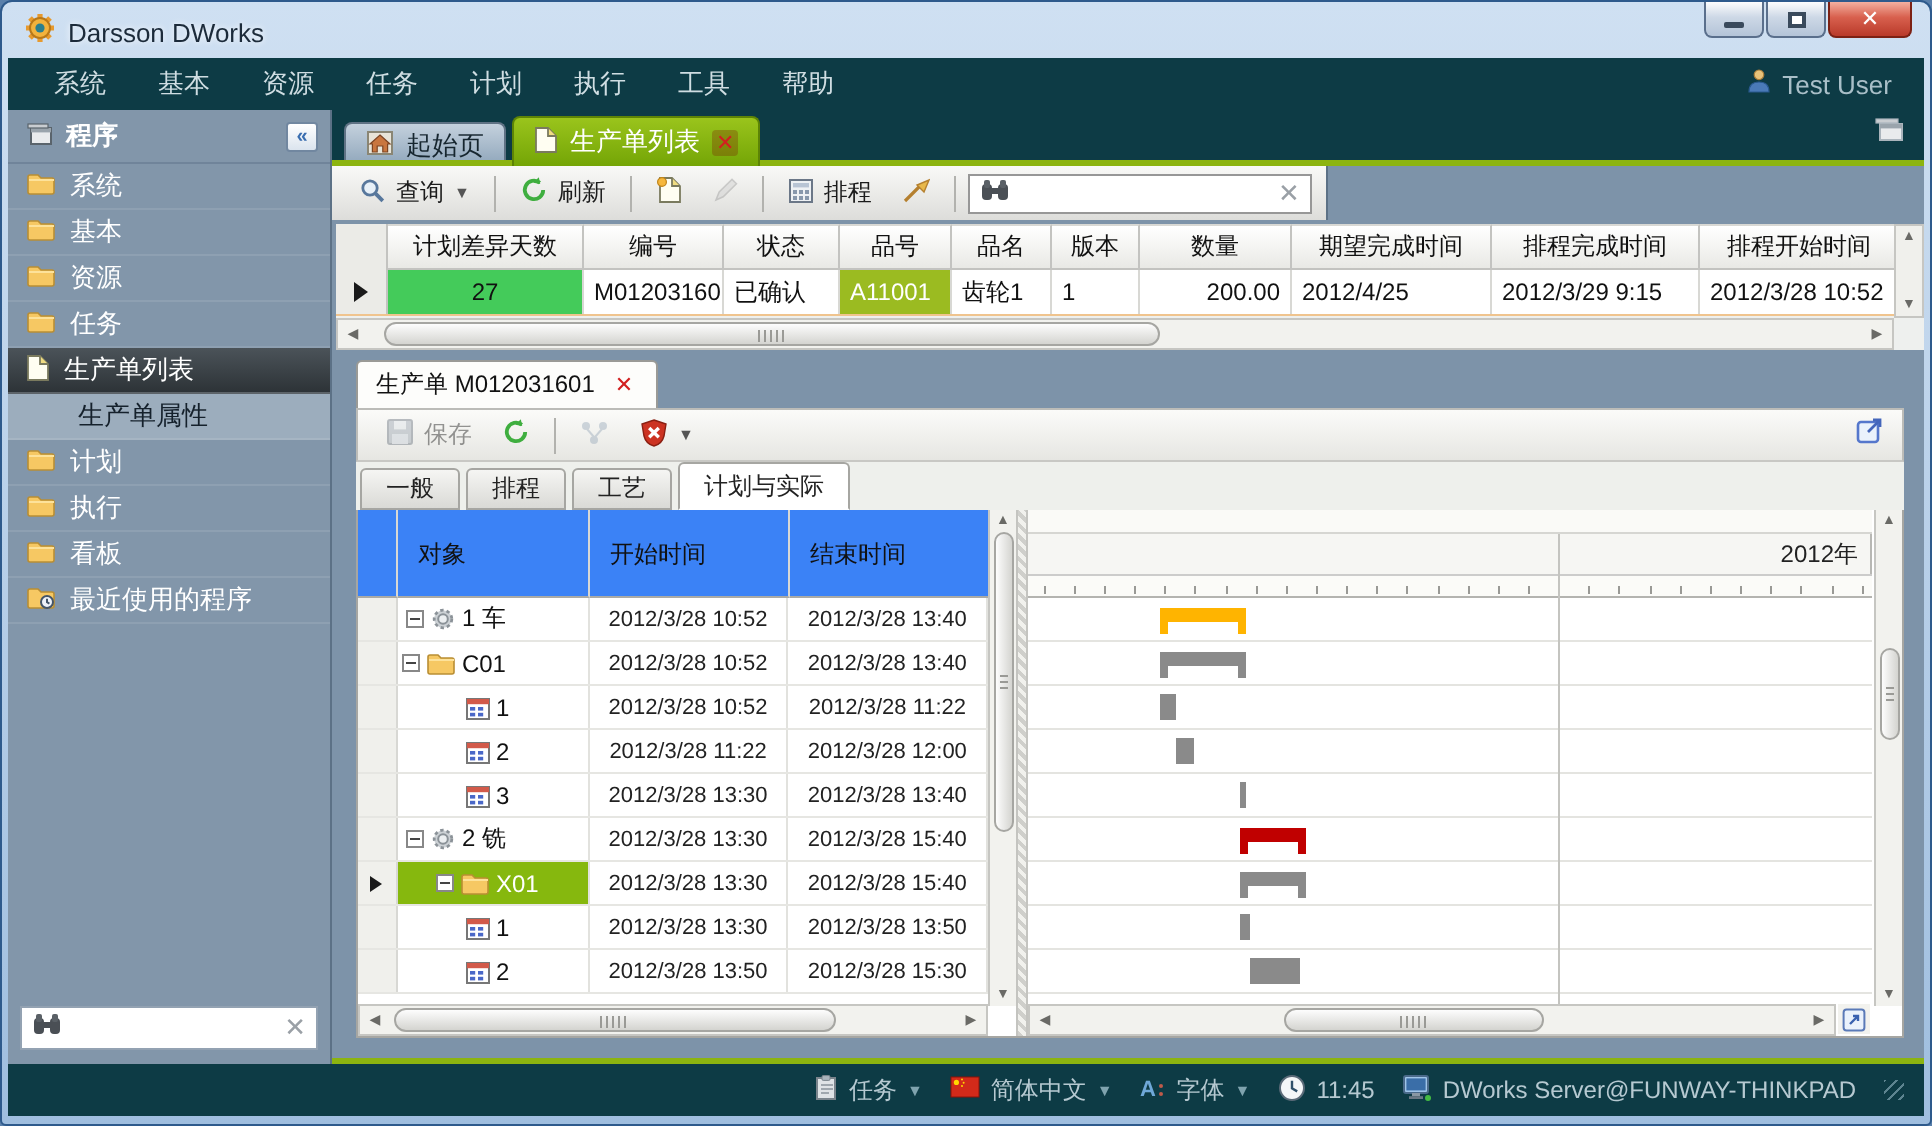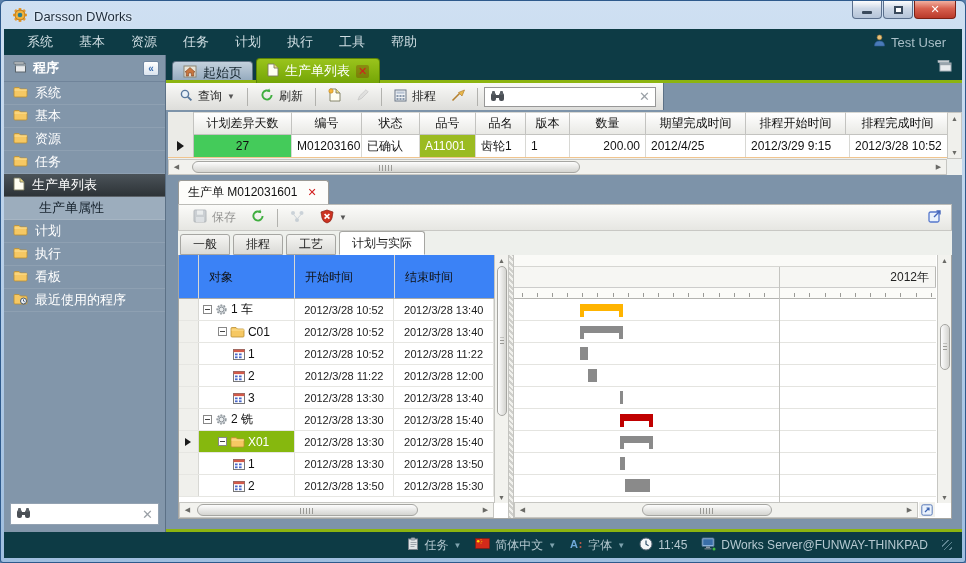--- a/index.html
+++ b/index.html
@@ -380,22 +380,22 @@
         <div class="ghead" id="grid-header">
             <div class="indcell"></div>
             <div class="hcell" style="width: 98px;">计划差异天数</div>
             <div class="hcell" style="width: 70px;">编号</div>
             <div class="hcell" style="width: 58px;">状态</div>
             <div class="hcell" style="width: 56px;">品号</div>
             <div class="hcell" style="width: 50px;">品名</div>
             <div class="hcell" style="width: 44px;">版本</div>
             <div class="hcell" style="width: 76px;">数量</div>
             <div class="hcell" style="width: 100px;">期望完成时间</div>
+            <div class="hcell" style="width: 104px;">排程完成时间</div>
             <div class="hcell" style="width: 100px;">排程开始时间</div>
-            <div class="hcell" style="width: 104px;">排程完成时间</div>
           </div>
         <div class="grow" id="grid-row">
             <div class="indcell">
               <span class="tri"></span>
             </div>
             <div class="cell" style="width: 98px; background: rgb(68, 203, 90); justify-content: center;">27</div>
             <div class="cell" style="width: 70px; justify-content: flex-start;">M012031601</div>
             <div class="cell" style="width: 58px; justify-content: flex-start; font-family: Liberation Mono, monospace;">已确认</div>
             <div class="cell" style="width: 56px; background: rgb(155, 187, 33); color: rgb(255, 255, 255); justify-content: flex-start;">A11001</div>
             <div class="cell" style="width: 50px; justify-content: flex-start;">齿轮1</div>
@@ -490,21 +490,21 @@
                         <circle cx="6.5" cy="6.5" r="2.4" fill="#eceff1" stroke="#8b9298"></circle>
                       </svg>
                     </span>
                     <span>1 车</span>
                   </div>
                   <div class="tm">2012/3/28 10:52</div>
                   <div class="tm">2012/3/28 13:40</div>
                 </div>
                 <div class="trow">
                   <div class="ind"></div>
-                  <div class="obj" style="padding-left: 19px;">
+                  <div class="obj" style="padding-left: 2px;">
                     <span class="expbox"></span>
                     <span style="display: inline-flex;">
                       <svg width="15" height="13" viewBox="0 0 15 13">
                         <path d="M1 3.5q0-1 1-1h4l1.5 1.5H13q1 0 1 1V11q0 1-1 1H2q-1 0-1-1z" fill="#f6c863" stroke="#b98e34" stroke-width="0.8"></path>
                         <path d="M1.5 5h12.5" stroke="#fde29a" stroke-width="1"></path>
                       </svg>
                     </span>
                     <span>C01</span>
                   </div>
                   <div class="tm">2012/3/28 10:52</div>

